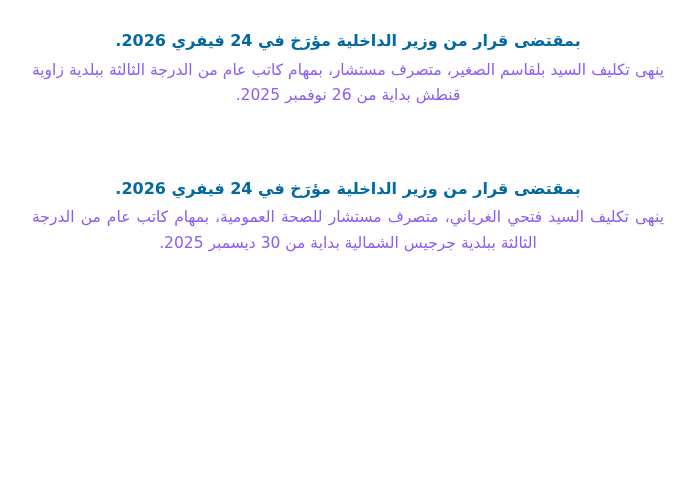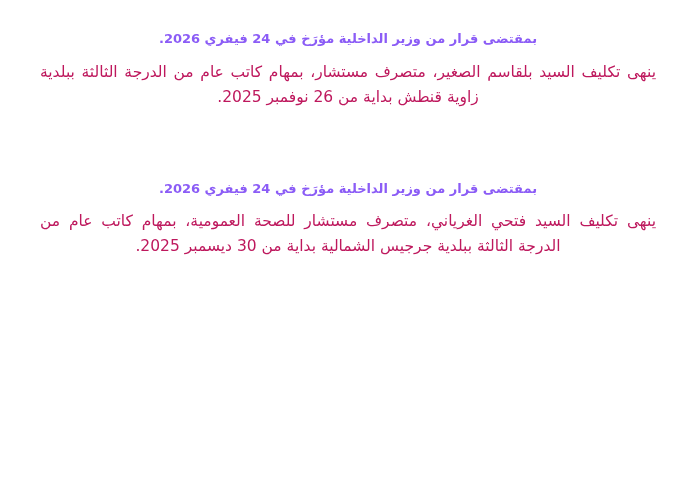--- a/index.html
+++ b/index.html
@@ -21,34 +21,34 @@
     padding: 30px 22px 10px 22px;
     background: #ffffff;
   }
   .entry {
     margin: 0 0 34px 0;
   }
   .entry-heading {
     direction: rtl;
     text-align: center;
     font-weight: bold;
-    font-size: 13px;
-    color: #8b5cf6;
+    font-size: 16px;
+    color: #0369a1;
     line-height: 1.35;
     margin: 0 0 6px 0;
     letter-spacing: 0px;
   }
   .entry-body {
     direction: rtl;
     text-align: justify;
     text-align-last: center;
     font-size: 15.5px;
     line-height: 1.62;
-    color: #be185d;
-    margin: 12px;
+    color: #8b5cf6;
+    margin: 4px;
     padding: 0 6px;
   }
   .spacer-1 { height: 36px; }
 </style>
 </head>
 <body>
 
 <div class="page">
 
   <div class="entry">

